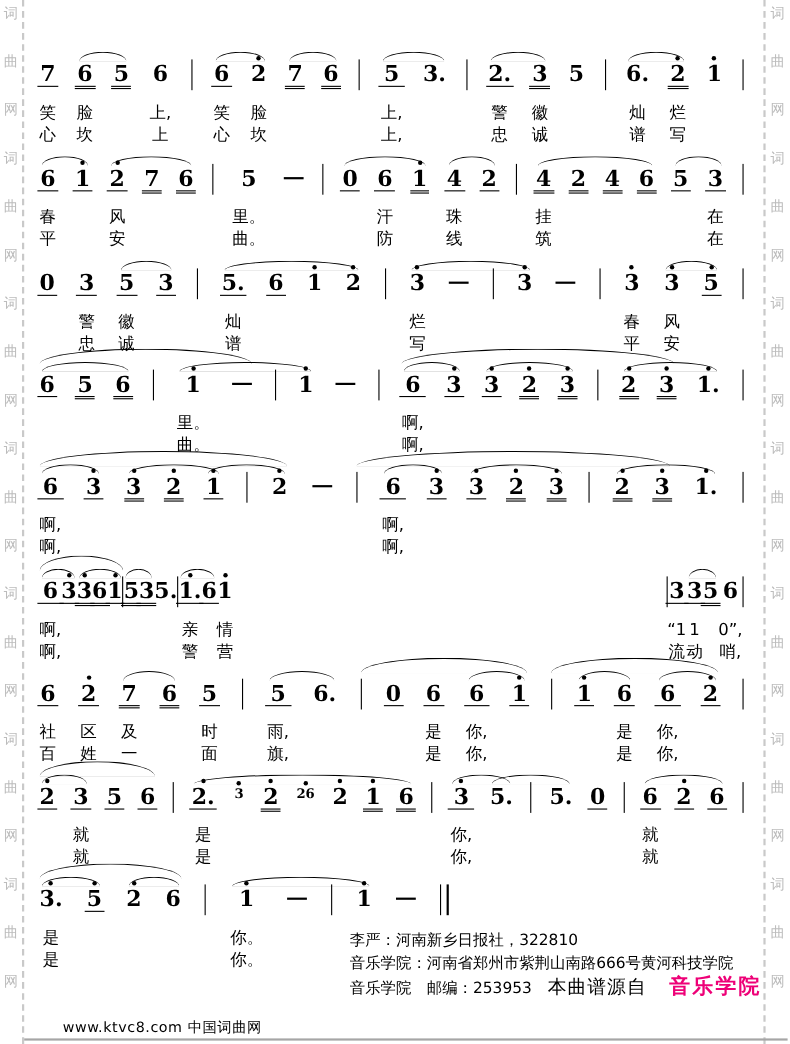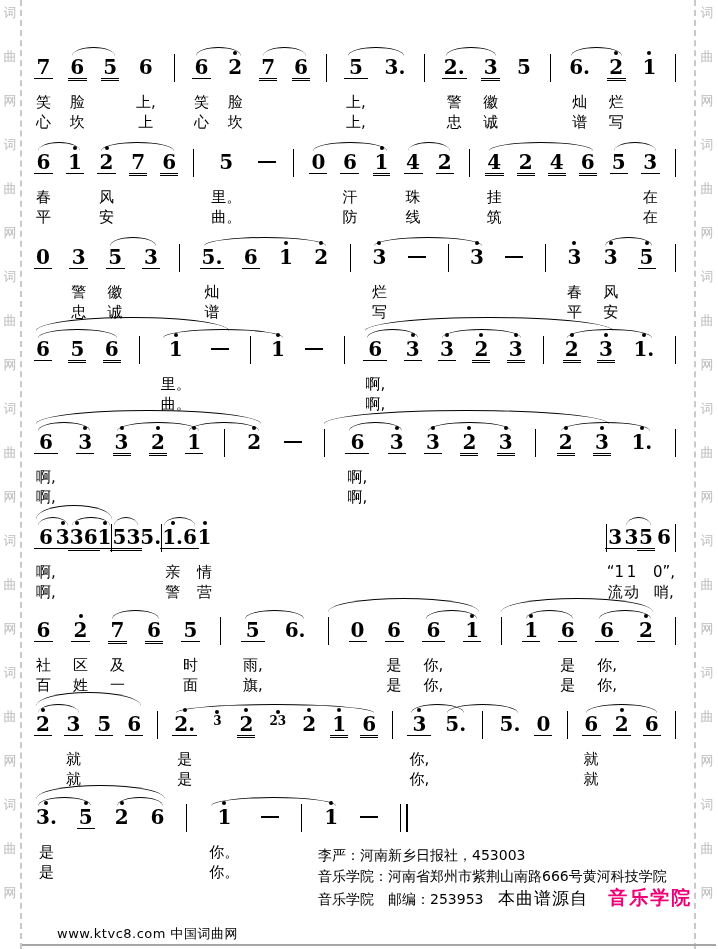--- a/index.html
+++ b/index.html
@@ -1280,21 +1280,21 @@
             <div class="ul"></div>
             <div class="ul"></div>
           </div>
           <div class="lyr l1"></div>
           <div class="lyr l2"></div>
         </div>
         <div class="cell grace">
           <div class="dotrow">
             <span class="octdot"></span>
           </div>
-          <div class="num">23</div>
+          <div class="num">26</div>
           <div class="ulines"></div>
         </div>
         <div class="cell">
           <div class="dotrow">
             <span class="octdot"></span>
           </div>
           <div class="num">2</div>
           <div class="ulines"></div>
           <div class="lyr l1"></div>
           <div class="lyr l2"></div>
@@ -1459,21 +1459,21 @@
         <div class="bar final"></div>
         <div class="arc" style="left: 2px; width: 53px;"></div>
         <div class="arc" style="left: 81px; width: 46px;"></div>
         <div class="arc" style="left: 175px; width: 125px;"></div>
         <div class="phrase" style="left: 0px; width: 129px;"></div>
       </div>
     </div>
   </div>
 
 <div class="credits">
-  <div>李严：河南新乡日报社，453003</div>
+  <div>李严：河南新乡日报社，322810</div>
   <div>音乐学院：河南省郑州市紫荆山南路666号黄河科技学院</div>
   <div class="credit-last">
     <span>音乐学院　邮编：253953</span>
     <span class="src-bold">本曲谱源自</span>
     <span class="brand" style="color: rgb(238, 0, 119);">音乐学院</span>
   </div>
 </div>
 
 <div class="site-label">www.ktvc8.com 中国词曲网</div>
 

